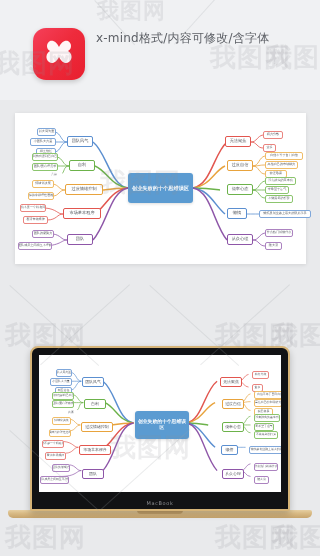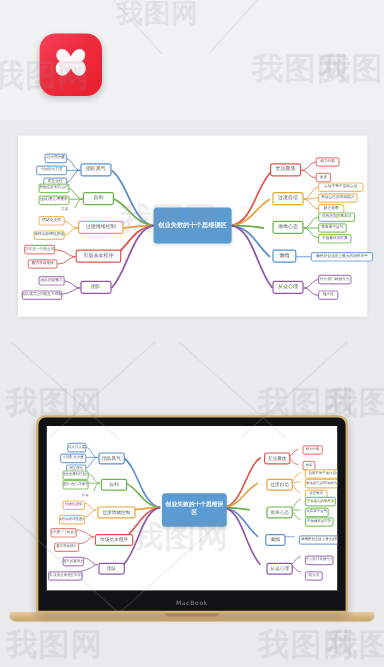--- a/index.html
+++ b/index.html
@@ -105,20 +105,21 @@
 
   <div class="header">
     <div class="logo">
       <svg width="52" height="52" viewBox="0 0 52 52">
         <path d="M17 13 C21 12 24 15 26 19 C28 15 31 12 35 13 C39 15 39 21 35 23
                  C39 25 40 31 36 34 C32 37 28 33 26 29 C24 33 20 37 16 34
                  C12 31 13 25 17 23 C13 21 13 15 17 13 Z" fill="#ffffff" opacity="0.96"></path>
       </svg>
     </div>
     <div class="title-wrap">
+      <div class="sub-title">x-mind格式/内容可修改/含字体</div>
     </div>
   </div>
 
   <div class="card">
     <div class="mm">
       <svg viewBox="0 0 291 151" preserveAspectRatio="none">
 
         <path d="M113 75 C95 72 92 40 78 29" stroke="#5b8fd0" stroke-width="1.5" fill="none"></path>
         <path d="M113 75 C96 73 92 58 80 53" stroke="#6cb24a" stroke-width="1.5" fill="none"></path>
         <path d="M113 75 C100 75 95 76 88 77" stroke="#e8a33d" stroke-width="1.5" fill="none"></path>

